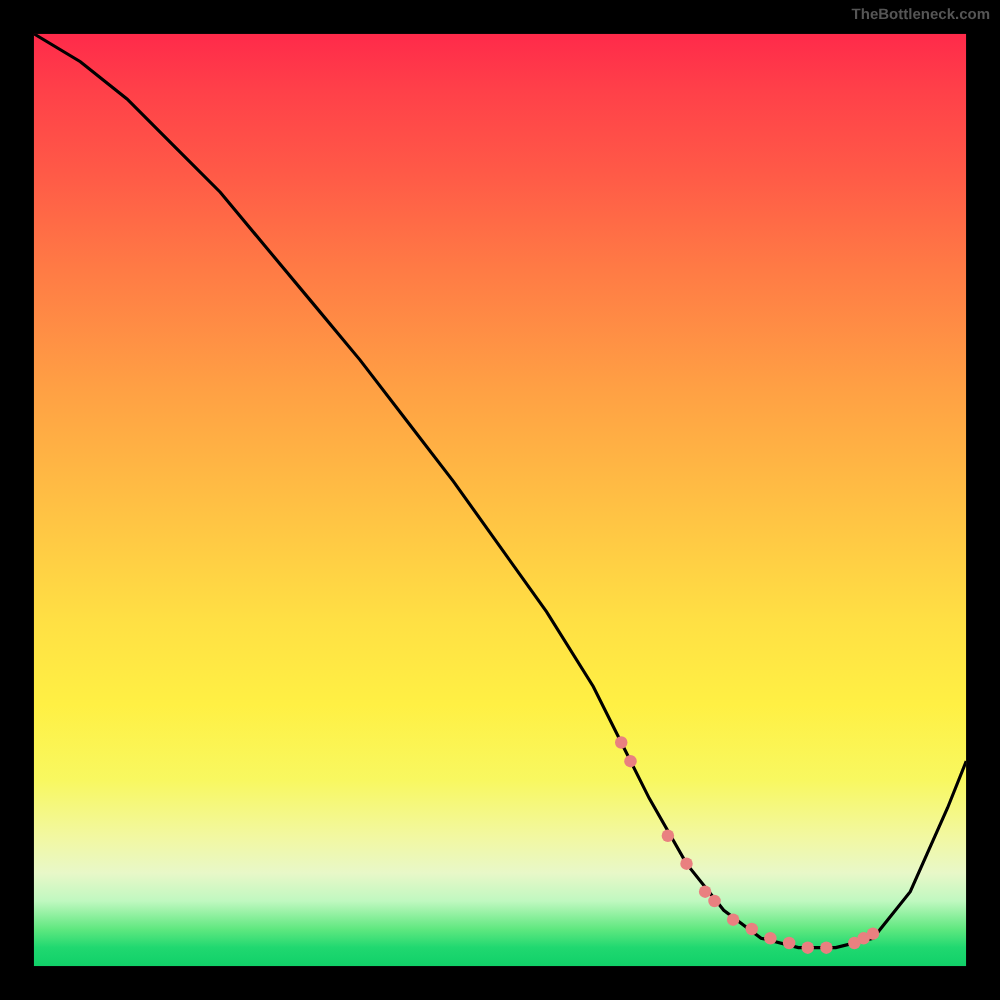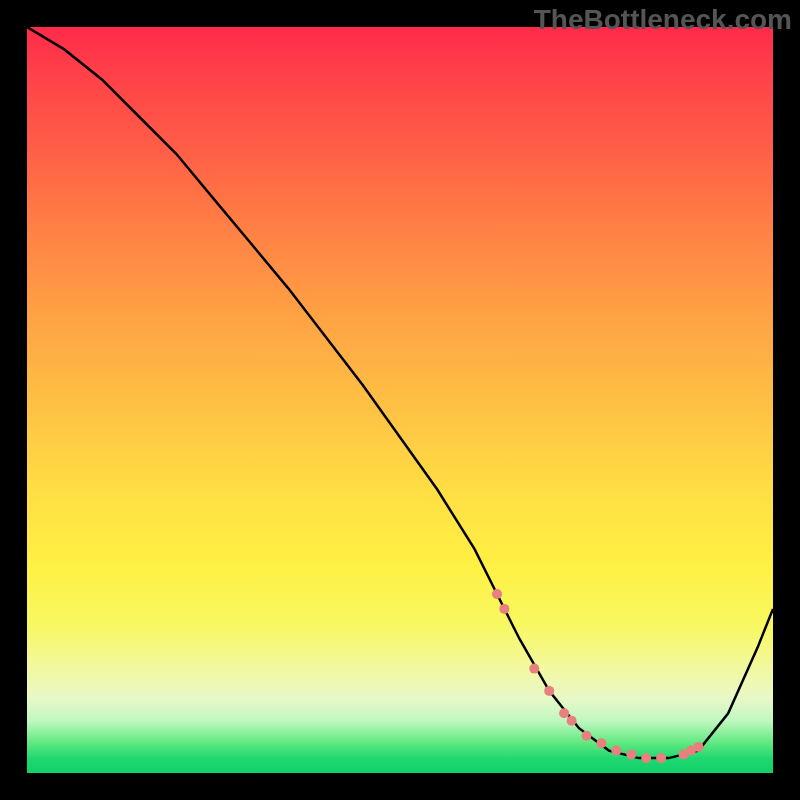--- a/index.html
+++ b/index.html
@@ -9,21 +9,21 @@
     height: 800px;
     background: #000;
     position: relative;
     font-family: Arial, sans-serif;
   }
   .watermark {
     position: absolute;
     top: 4px;
     right: 8px;
     color: #555;
-    font-size: 28px;
+    font-size: 12px;
     font-weight: bold;
     z-index: 10;
     margin-left: 46px;
   }
   .plot-area {
     position: absolute;
     left: 27px;
     top: 27px;
     width: 746px;
     height: 746px;

